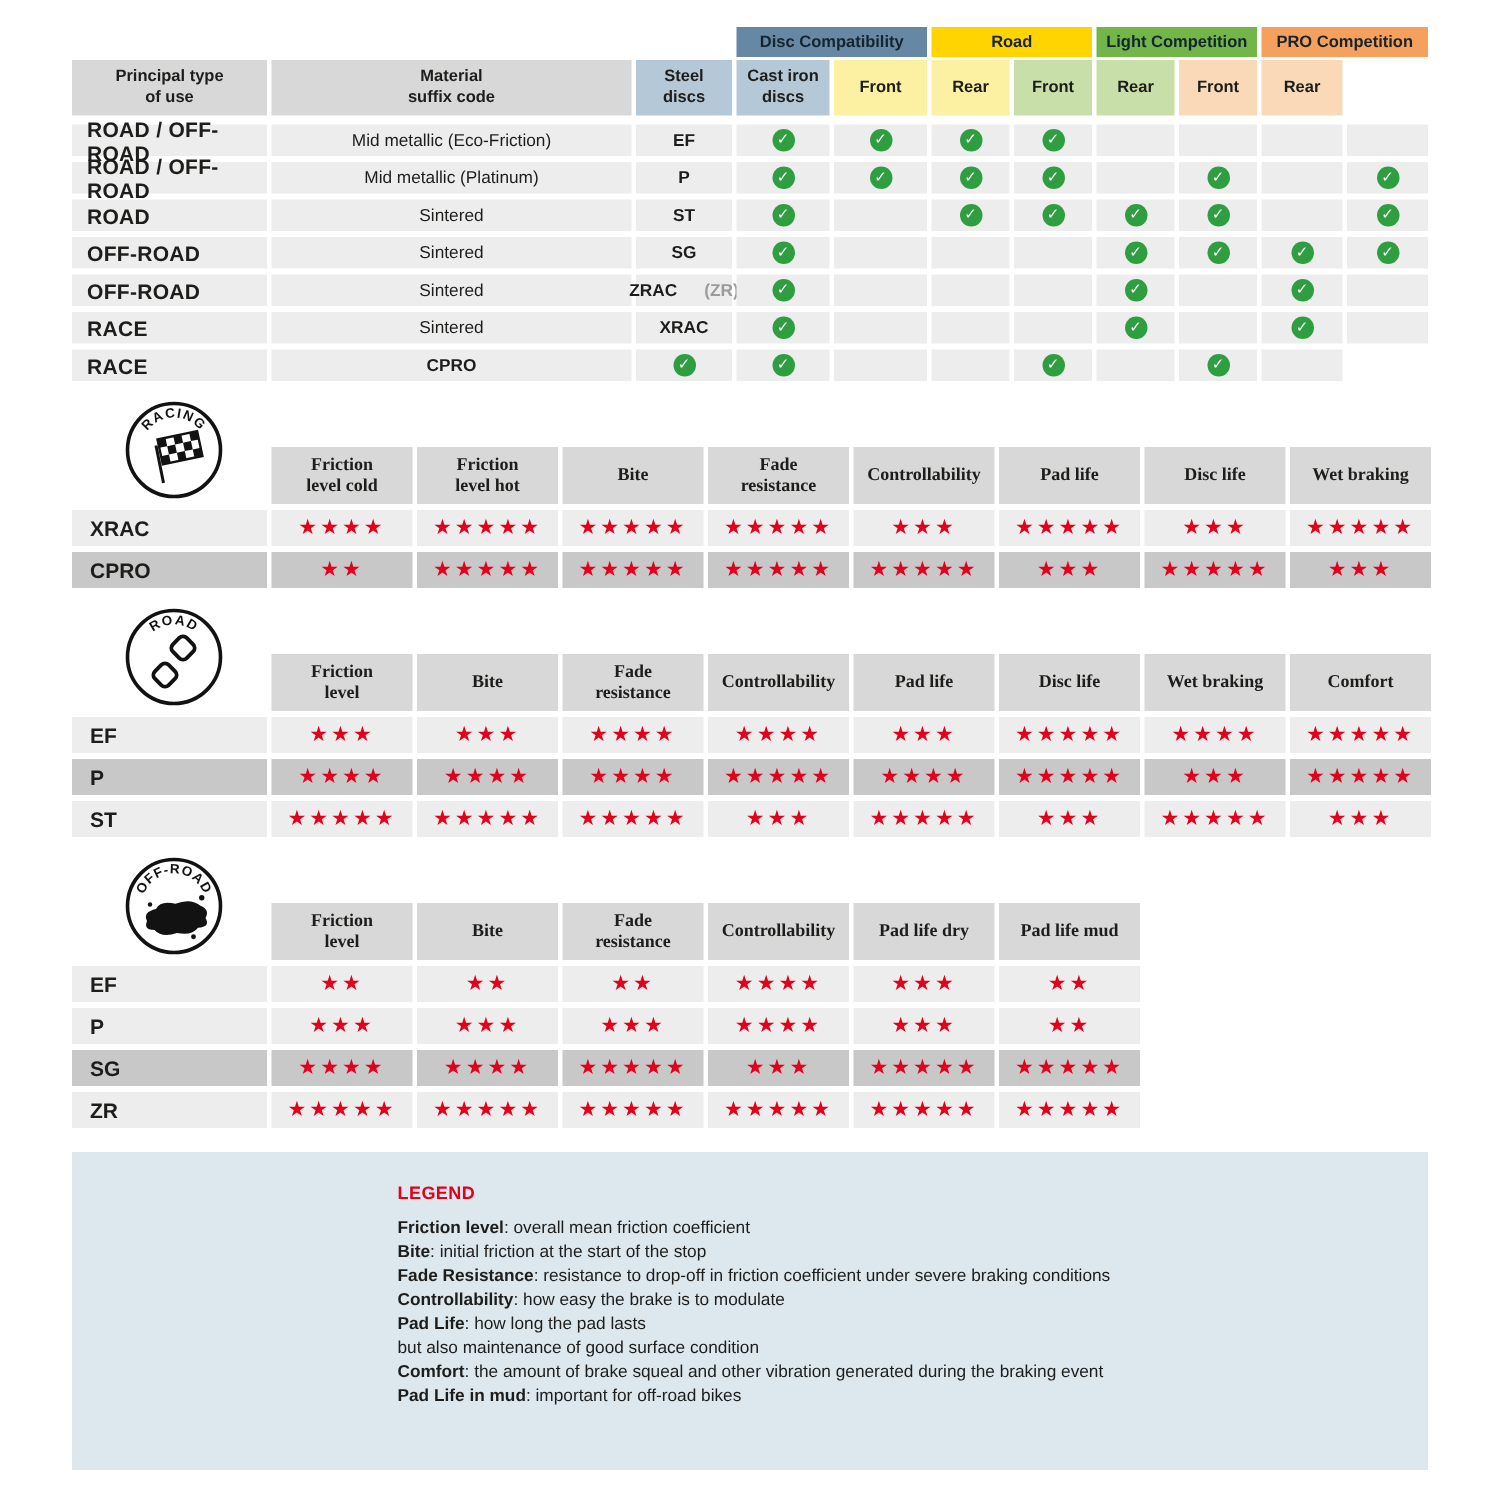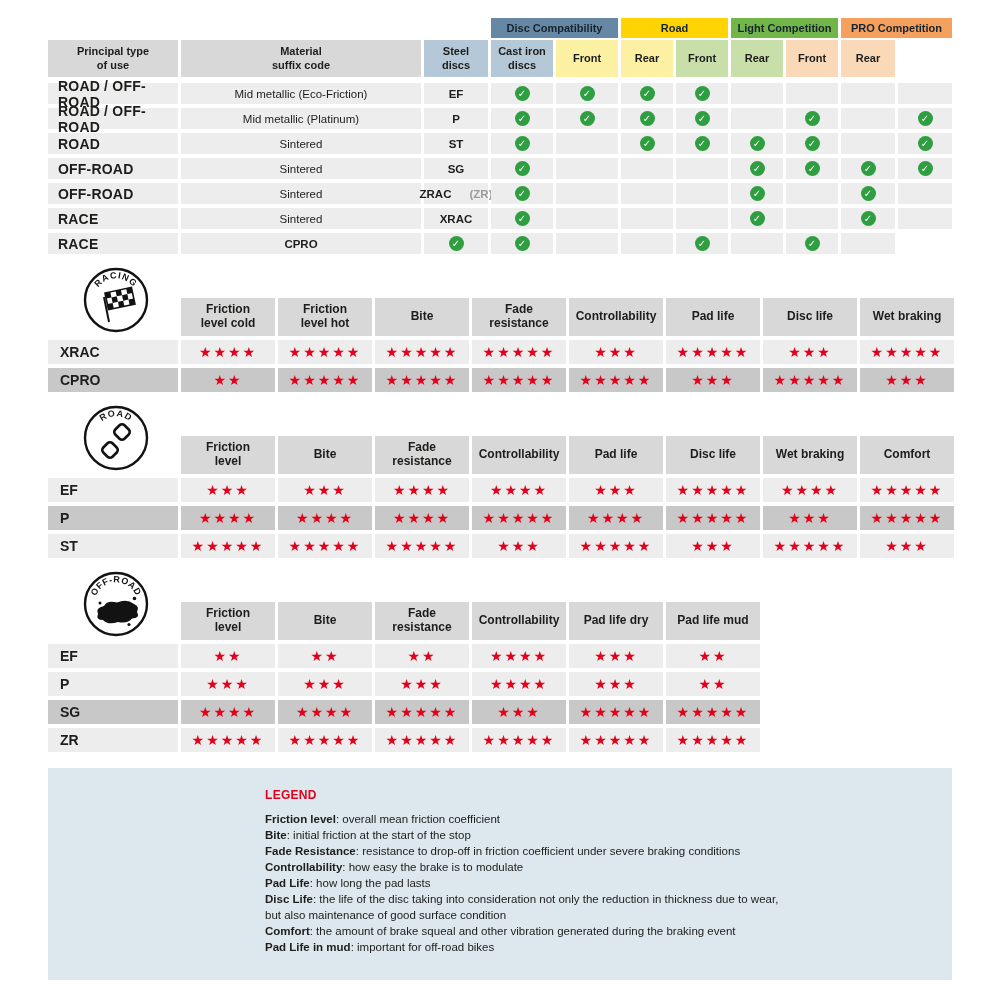--- a/index.html
+++ b/index.html
@@ -43,21 +43,21 @@
     display:flex; align-items:center; justify-content:center; line-height:1;
   }
 
   
   .rsec { position:relative; margin-top:14px; padding-top:30px; }
   .ricon { position:absolute; top:-2px; left:34px; width:68px; height:68px; }
   .rrow { display:grid; column-gap:3px; margin-bottom:4px; }
   .rh {
     height:38px; background:var(--header-gray);
     display:flex; align-items:center; justify-content:center;
-    text-align:center; font-weight:bold; font-size:12px; line-height:1.15; white-space:pre-line;
+    text-align:center; font-weight:bold; font-size:12px; line-height:1.15; white-space:pre-line;font-family:Liberation Serif, serif;
   }
   .rh.empty { background:transparent; }
   .rl { height:24px; display:flex; align-items:center; padding-left:12px; font-weight:bold; font-size:14px; }
   .rs {
     height:24px; display:flex; align-items:center; justify-content:center;
     color:var(--star); font-size:14px; letter-spacing:2px;
     font-family:"DejaVu Sans",sans-serif;
   }
   .light { background:var(--row-light); }
   .dark  { background:var(--row-dark); }
@@ -444,18 +444,17 @@
 </div>
 
 <section class="legend">
   <h3>LEGEND</h3>
   <div id="legend-lines">
       <div class="lline"><b>Friction level</b>: overall mean friction coefficient</div>
       <div class="lline"><b>Bite</b>: initial friction at the start of the stop</div>
       <div class="lline"><b>Fade Resistance</b>: resistance to drop-off in friction coefficient under severe braking conditions</div>
       <div class="lline"><b>Controllability</b>: how easy the brake is to modulate</div>
       <div class="lline"><b>Pad Life</b>: how long the pad lasts</div>
-      <div class="lline"><b>Disc Life</b>: the life of the disc taking into consideration not only the reduction in thickness due to wear,</div>
       <div class="lline">but also maintenance of good surface condition</div>
       <div class="lline"><b>Comfort</b>: the amount of brake squeal and other vibration generated during the braking event</div>
       <div class="lline"><b>Pad Life in mud</b>: important for off-road bikes</div>
     </div>
 </section>
 
 </body></html>

